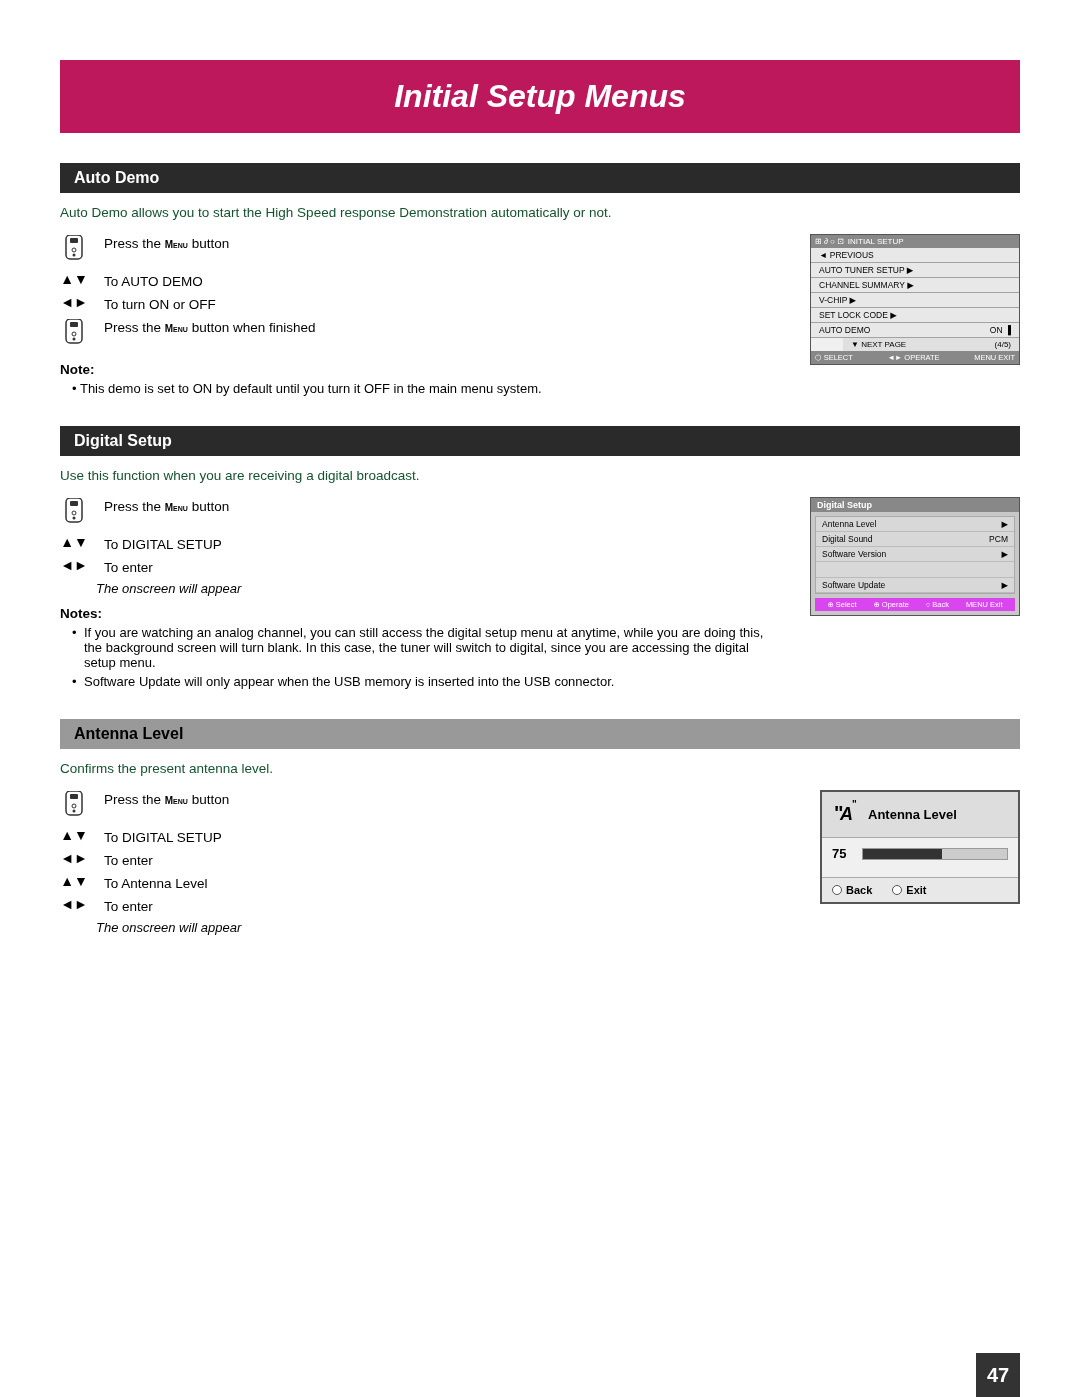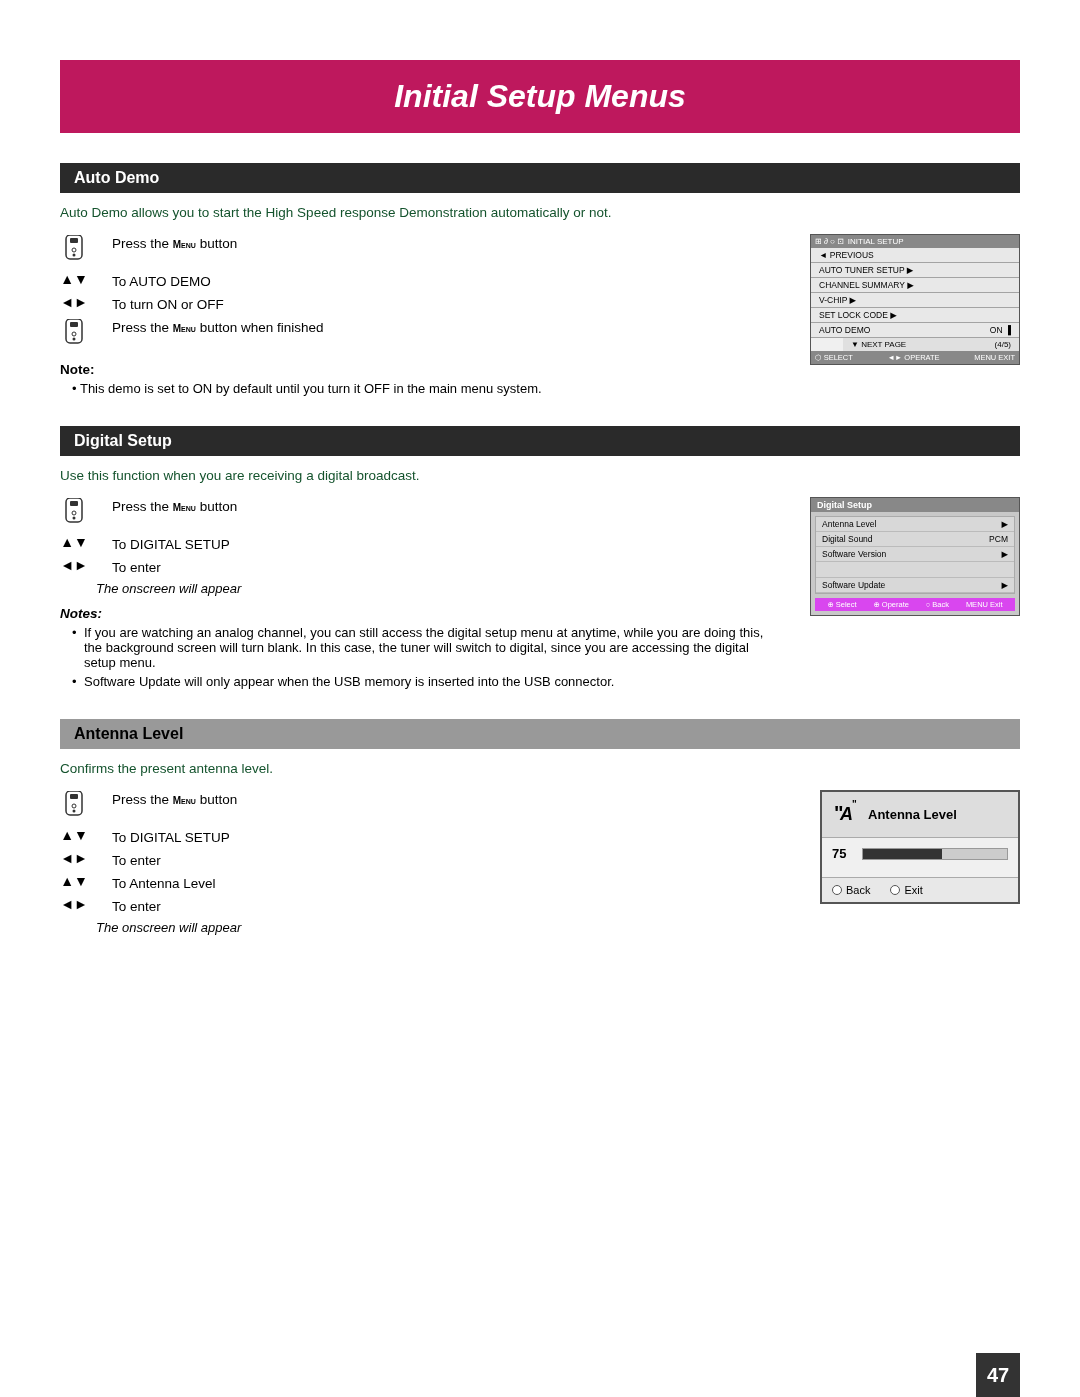--- a/index.html
+++ b/index.html
@@ -54,21 +54,21 @@
     }
 
     .steps {
       flex: 1;
     }
 
     .step-row {
       display: flex;
       align-items: flex-start;
       margin-bottom: 6px;
-      gap: 24px;
+      gap: 16px;
     }
 
     .step-icon {
       width: 28px;
       flex-shrink: 0;
       display: flex;
       align-items: center;
       justify-content: center;
       font-size: 16px;
     }
@@ -287,20 +287,21 @@
       padding: 6px 10px;
       border-top: 1px solid #aaa;
       background: #e8e8e8;
     }
 
     .ant-btn {
       display: flex;
       align-items: center;
       gap: 4px;
       font-size: 11px;
+      font-weight: bold;
     }
 
     .ant-circle {
       width: 10px;
       height: 10px;
       border-radius: 50%;
       border: 1px solid #555;
       background: #fff;
       display: inline-block;
     }
@@ -333,21 +334,20 @@
       margin-bottom: 4px;
     }
 
     .notes-section {
       margin-top: 10px;
     }
 
     .notes-label {
       font-weight: bold;
       font-size: 13.5px;
-      font-style: italic;
     }
 
     .bullet-item {
       font-size: 13px;
       margin-left: 12px;
       margin-top: 4px;
       position: relative;
       padding-left: 12px;
     }
 

